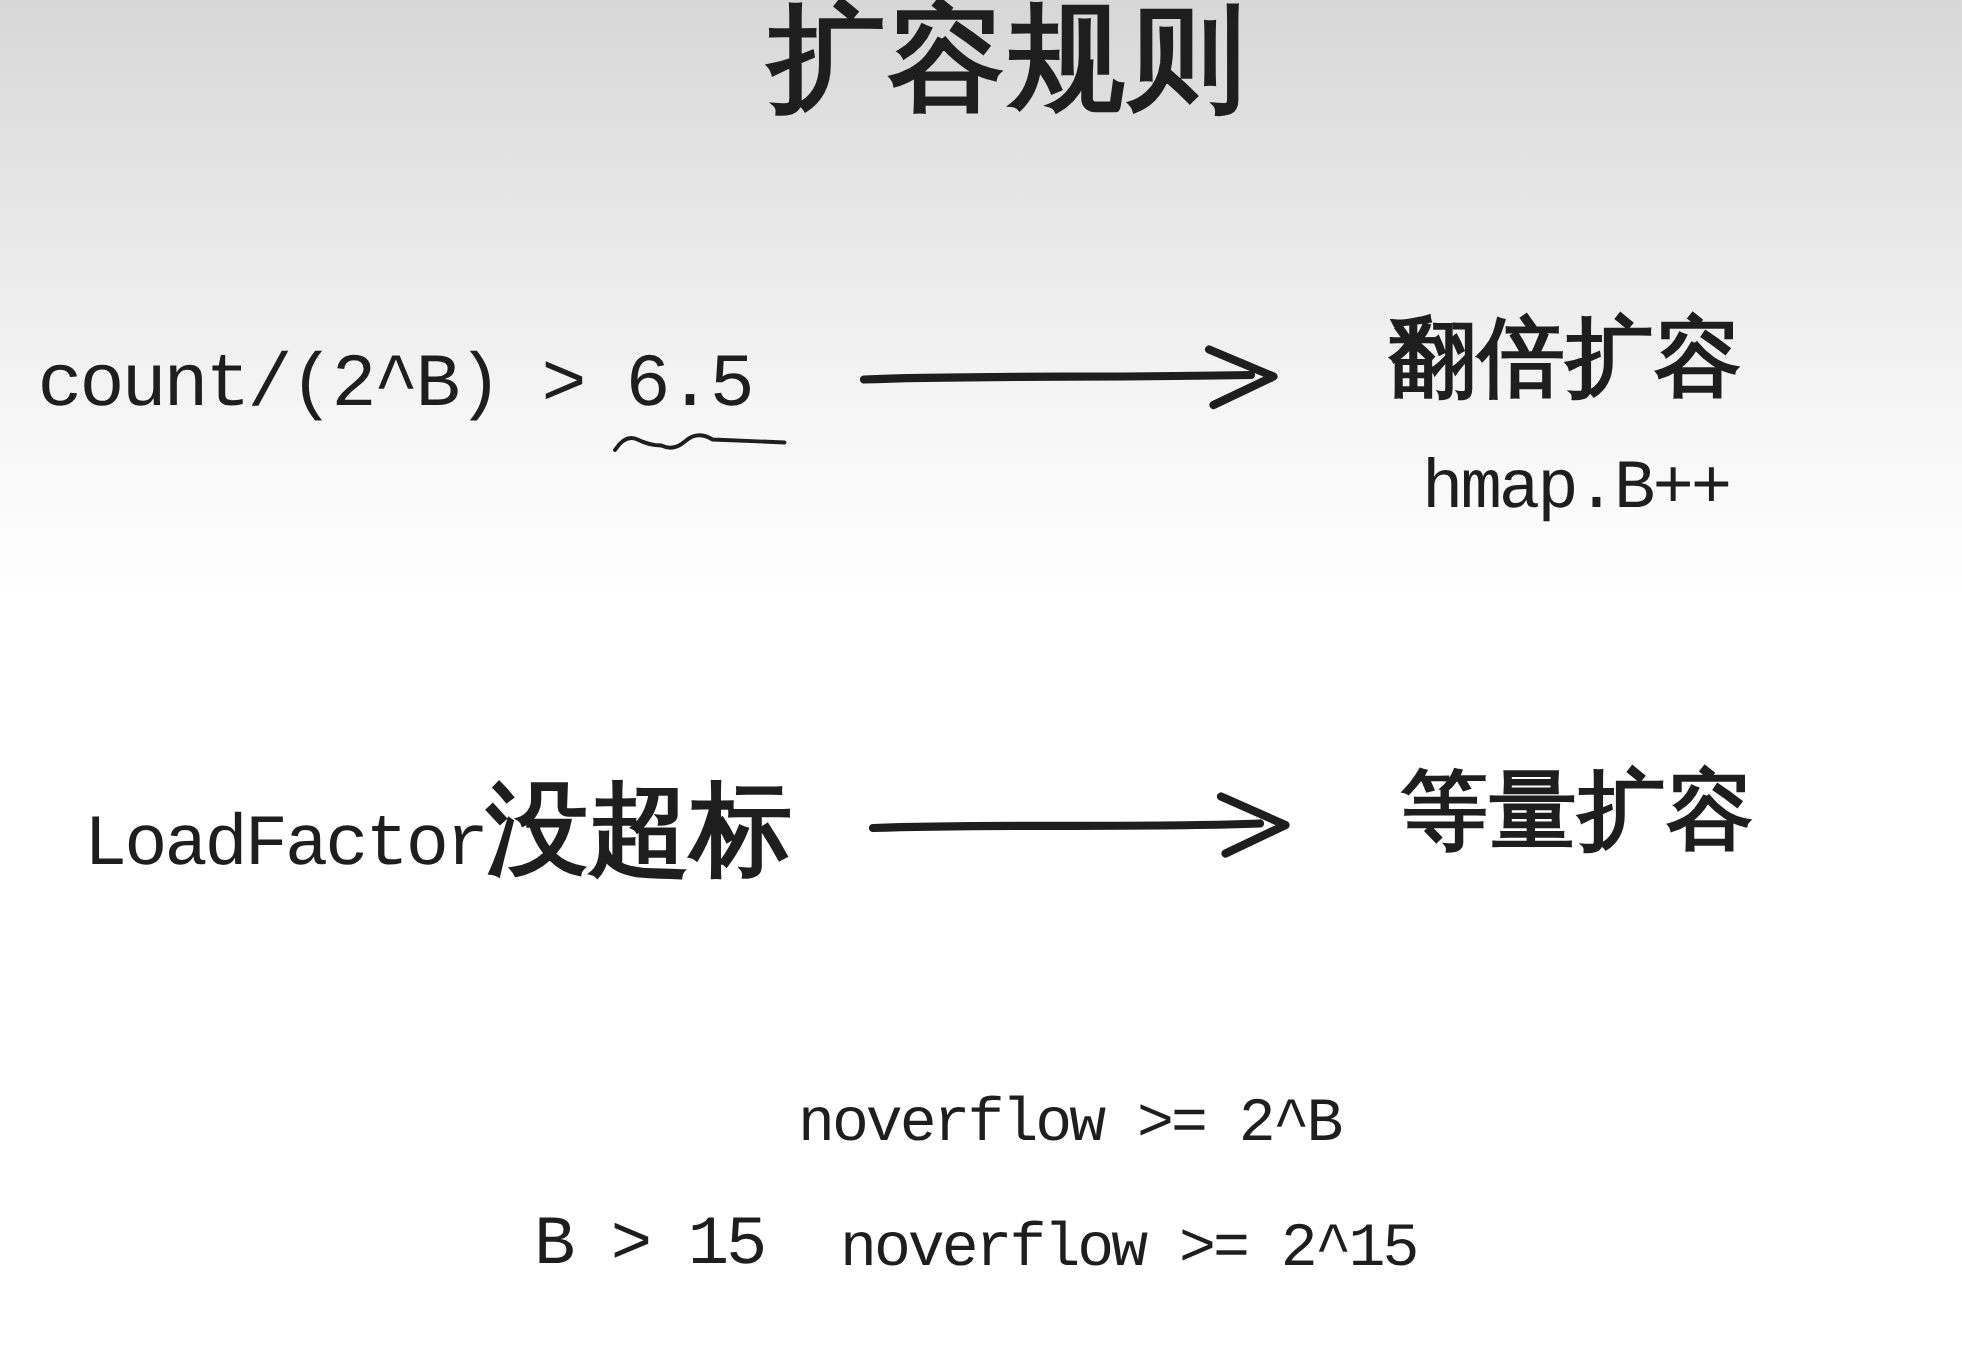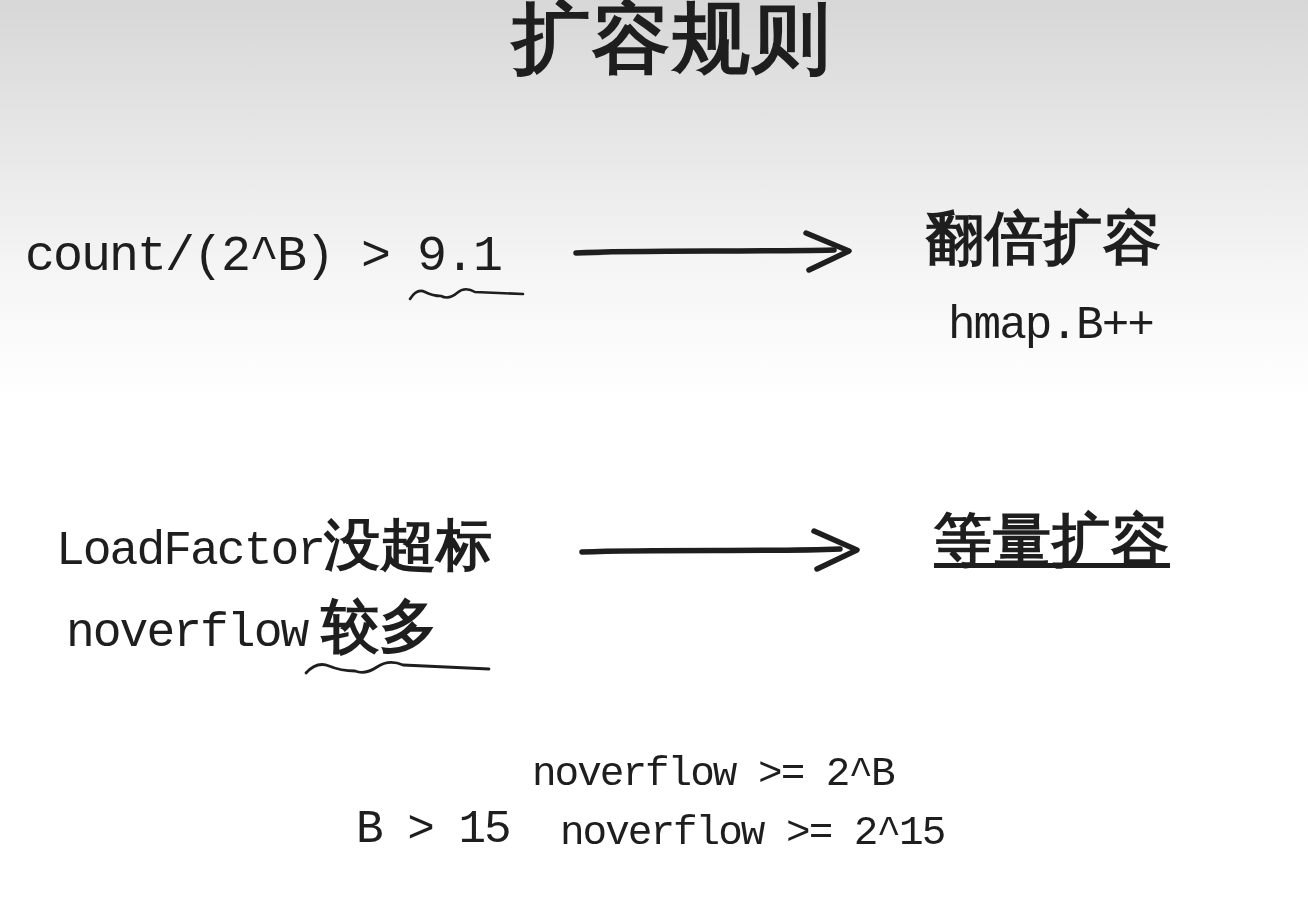--- a/index.html
+++ b/index.html
@@ -50,69 +50,64 @@
 
   .arrow { position: absolute; }
   .arrow1 { left: 572px; top: 220px; }
   .arrow2 { left: 576px; top: 520px; }
 
   .result1 { left: 926px; top: 200px; font-size: 58px; letter-spacing: 1px; }
   .detail1 { left: 948px; top: 300px; font-size: 46px; }
 
   
   .cond2a { left: 56px; top: 508px; font-size: 48px; }
-  .cond2a .cjk { font-size: 56px; }
+  .cond2a .cjk { font-size: 68px; }
   .cond2b { left: 66px; top: 588px; font-size: 48px; }
   .cond2b .cjk { font-size: 58px; margin-left: 14px; }
   .squiggle.s2 { left: -18px; bottom: -14px; }
-  .result2 { left: 934px; top: 502px; font-size: 58px; letter-spacing: 1px; text-decoration: underline; }
+  .result2 { left: 934px; top: 502px; font-size: 58px; letter-spacing: 1px; }
 
   
   .case-range-a  { left: 330px; top: 720px; font-size: 46px; }
-  .case-thresh-a { left: 532px; top: 727px; font-size: 41px; margin-top: 24px; }
+  .case-thresh-a { left: 532px; top: 727px; font-size: 41px; }
   .case-range-b  { left: 332px; top: 804px; font-size: 46px; margin-left: 24px; }
   .case-thresh-b { left: 560px; top: 810px; font-size: 41px; }
 
   .stroke {
     stroke: var(--ink);
     fill: none;
     stroke-linecap: round;
     stroke-linejoin: round;
   }
 </style>
 </head>
 <body>
 
 <div class="canvas">
 
   <h1 class="abs title cjk">扩容规则</h1>
 
   <div class="abs cond1">
-    <span class="mono">count/(2^B) &gt; </span><span class="mono emph"><span>9.1</span><svg class="squiggle s1" width="122" height="22" viewBox="0 0 122 22">
+    <span class="mono">count/(2^B) &gt; </span><span class="mono emph"><span>6.5</span><svg class="squiggle s1" width="122" height="22" viewBox="0 0 122 22">
           <path class="stroke" stroke-width="2.6" d="M3 16 Q10 5 18 9 T34 13 Q42 17 50 10 T68 9 L116 11"></path>
         </svg></span>
   </div>
 
   <svg class="arrow arrow1" width="292" height="62" viewBox="0 0 292 62">
     <path class="stroke" stroke-width="5.5" d="M4 33 C70 30, 170 32, 262 30"></path>
     <path class="stroke" stroke-width="5.5" d="M234 13 L277 31 L237 50"></path>
   </svg>
 
   <div class="abs detail1 mono">hmap.B++</div>
   <div class="abs result1 cjk">翻倍扩容</div>
 
   <div class="abs cond2a">
     <span class="mono">LoadFactor</span><span class="cjk">没超标</span>
   </div>
 
-  <div class="abs cond2b">
-    <span class="mono">noverflow</span><span class="cjk emph"><span>较多</span><svg class="squiggle s2" width="192" height="24" viewBox="0 0 192 24">
-          <path class="stroke" stroke-width="2.8" d="M3 17 Q14 5 26 10 T52 15 Q62 19 74 11 T100 9 L186 13"></path>
-        </svg></span>
-  </div>
 
   <svg class="arrow arrow2" width="294" height="62" viewBox="0 0 294 62">
     <path class="stroke" stroke-width="5.5" d="M6 32 C90 29, 190 32, 264 29"></path>
     <path class="stroke" stroke-width="5.5" d="M238 11 L281 30 L241 49"></path>
   </svg>
 
   <div class="abs result2 cjk">等量扩容</div>
 
   <span class="abs mono case-thresh-a">noverflow &gt;= 2^B</span>
 

